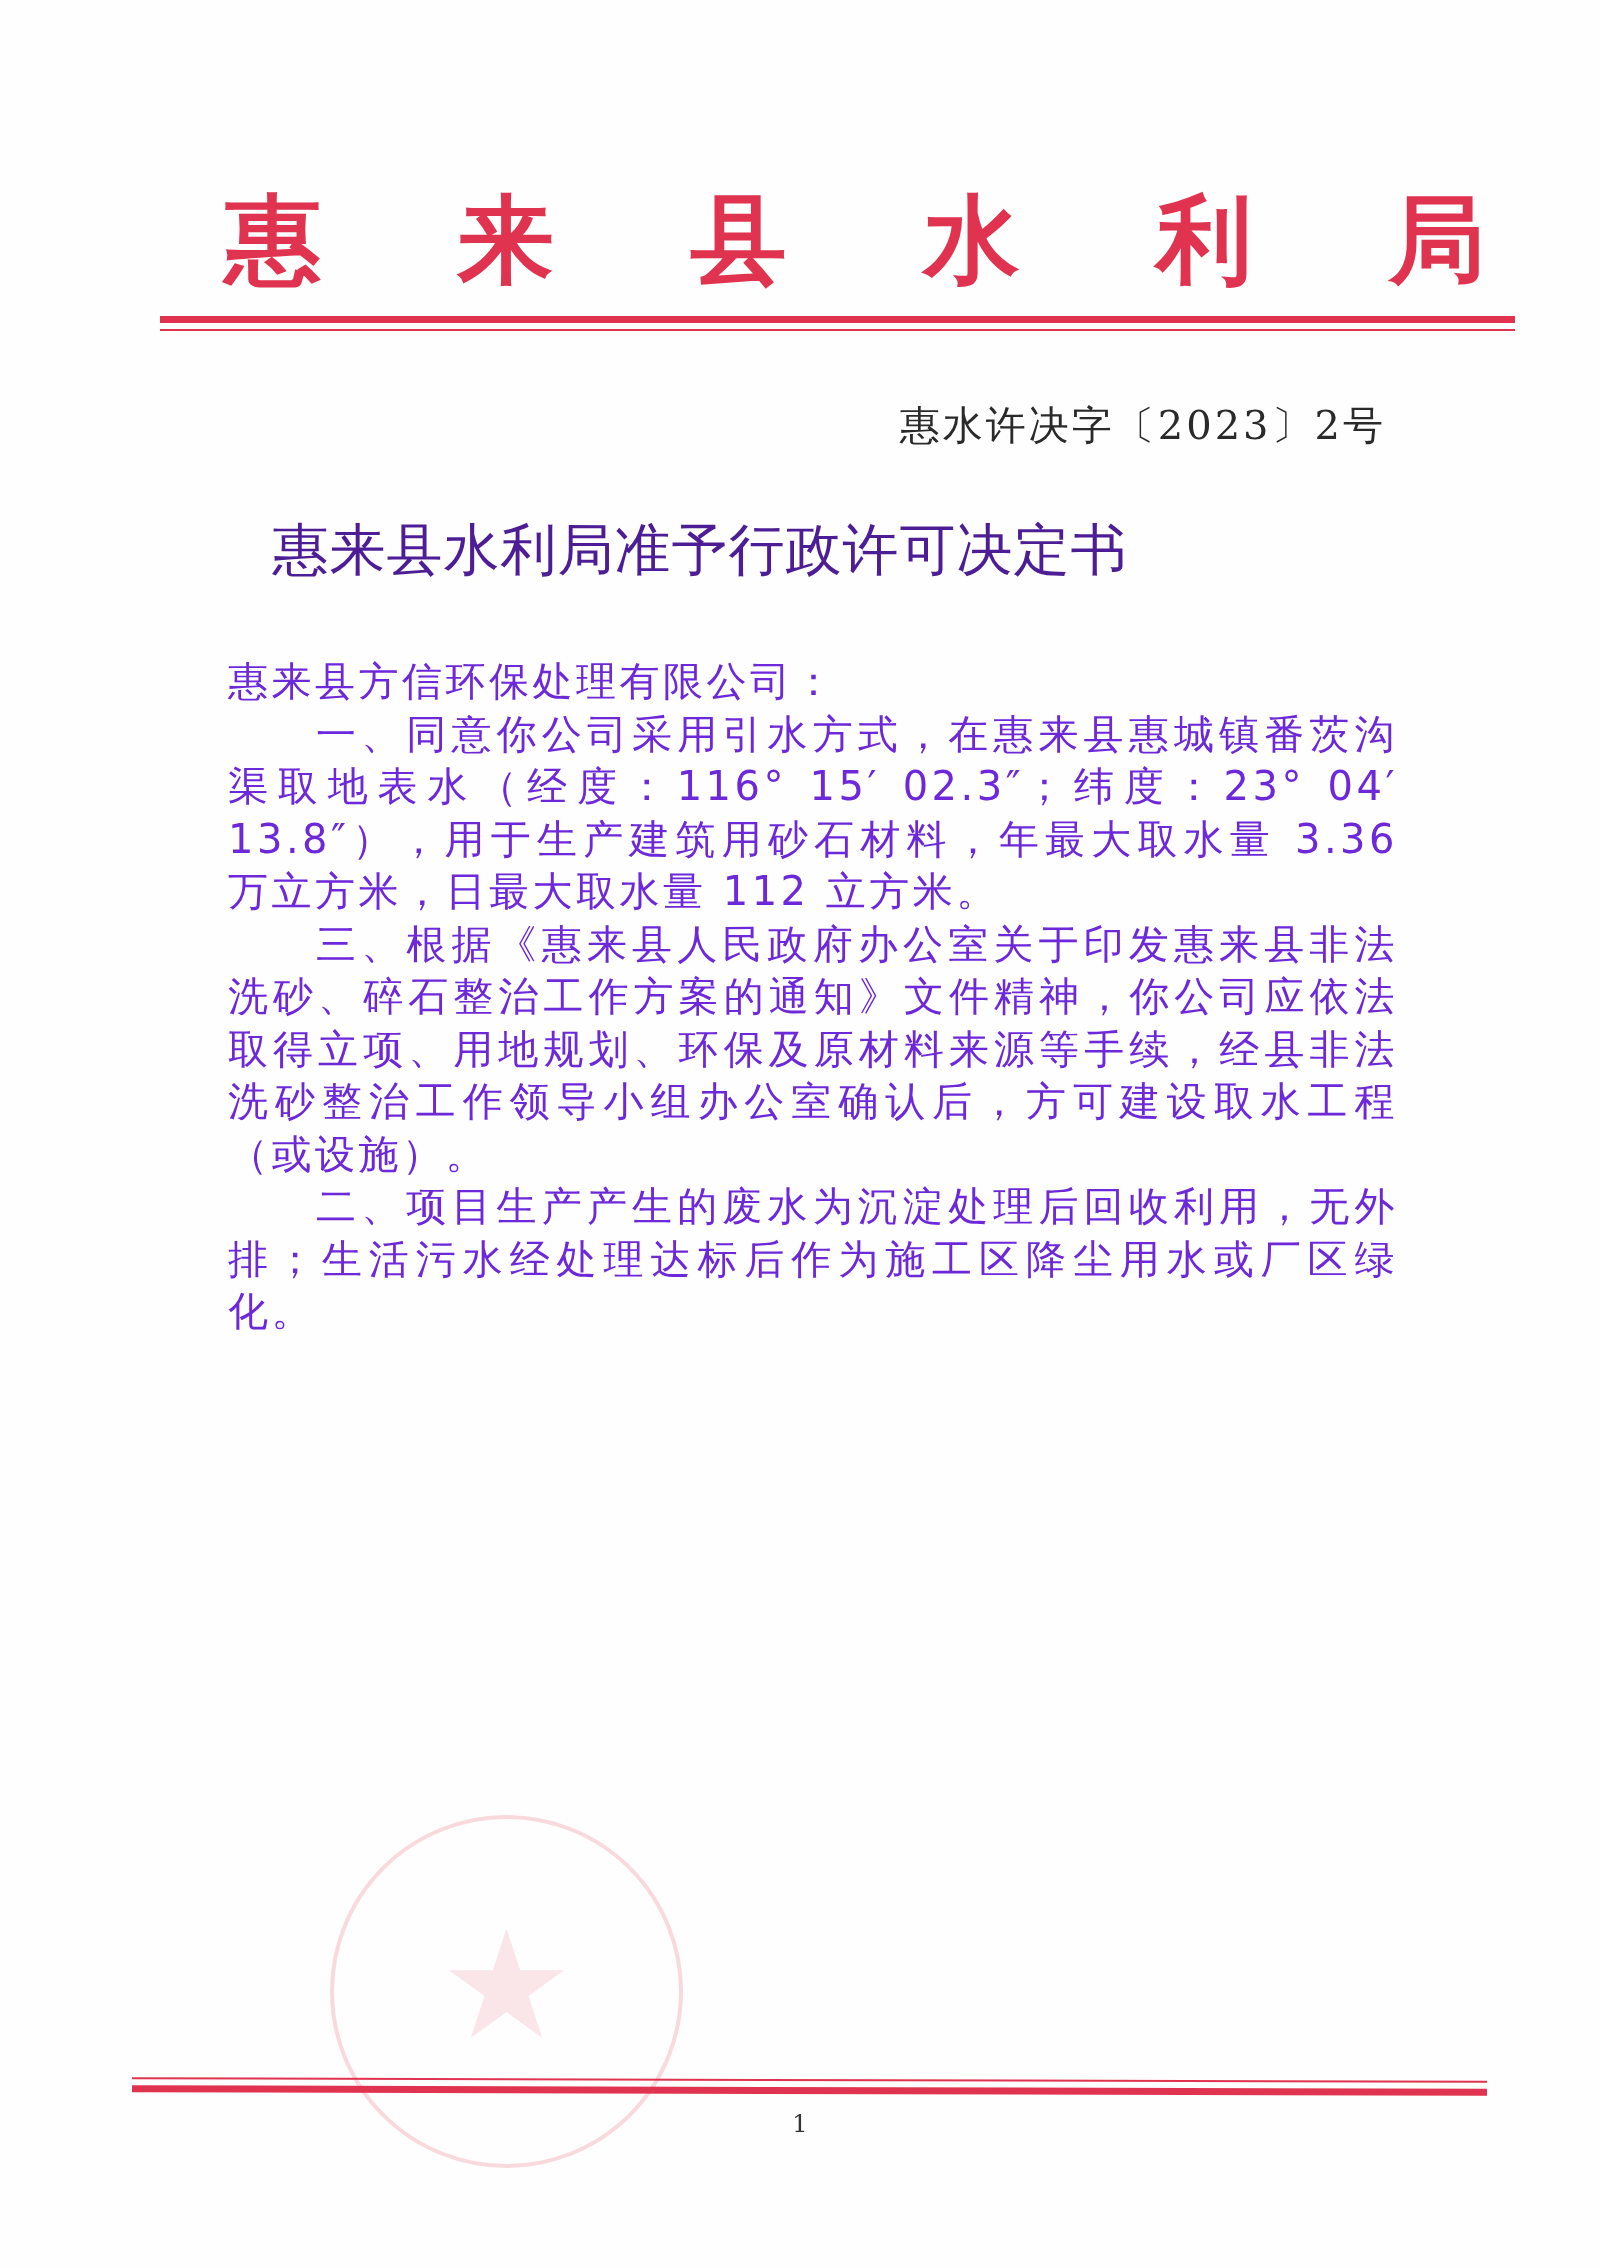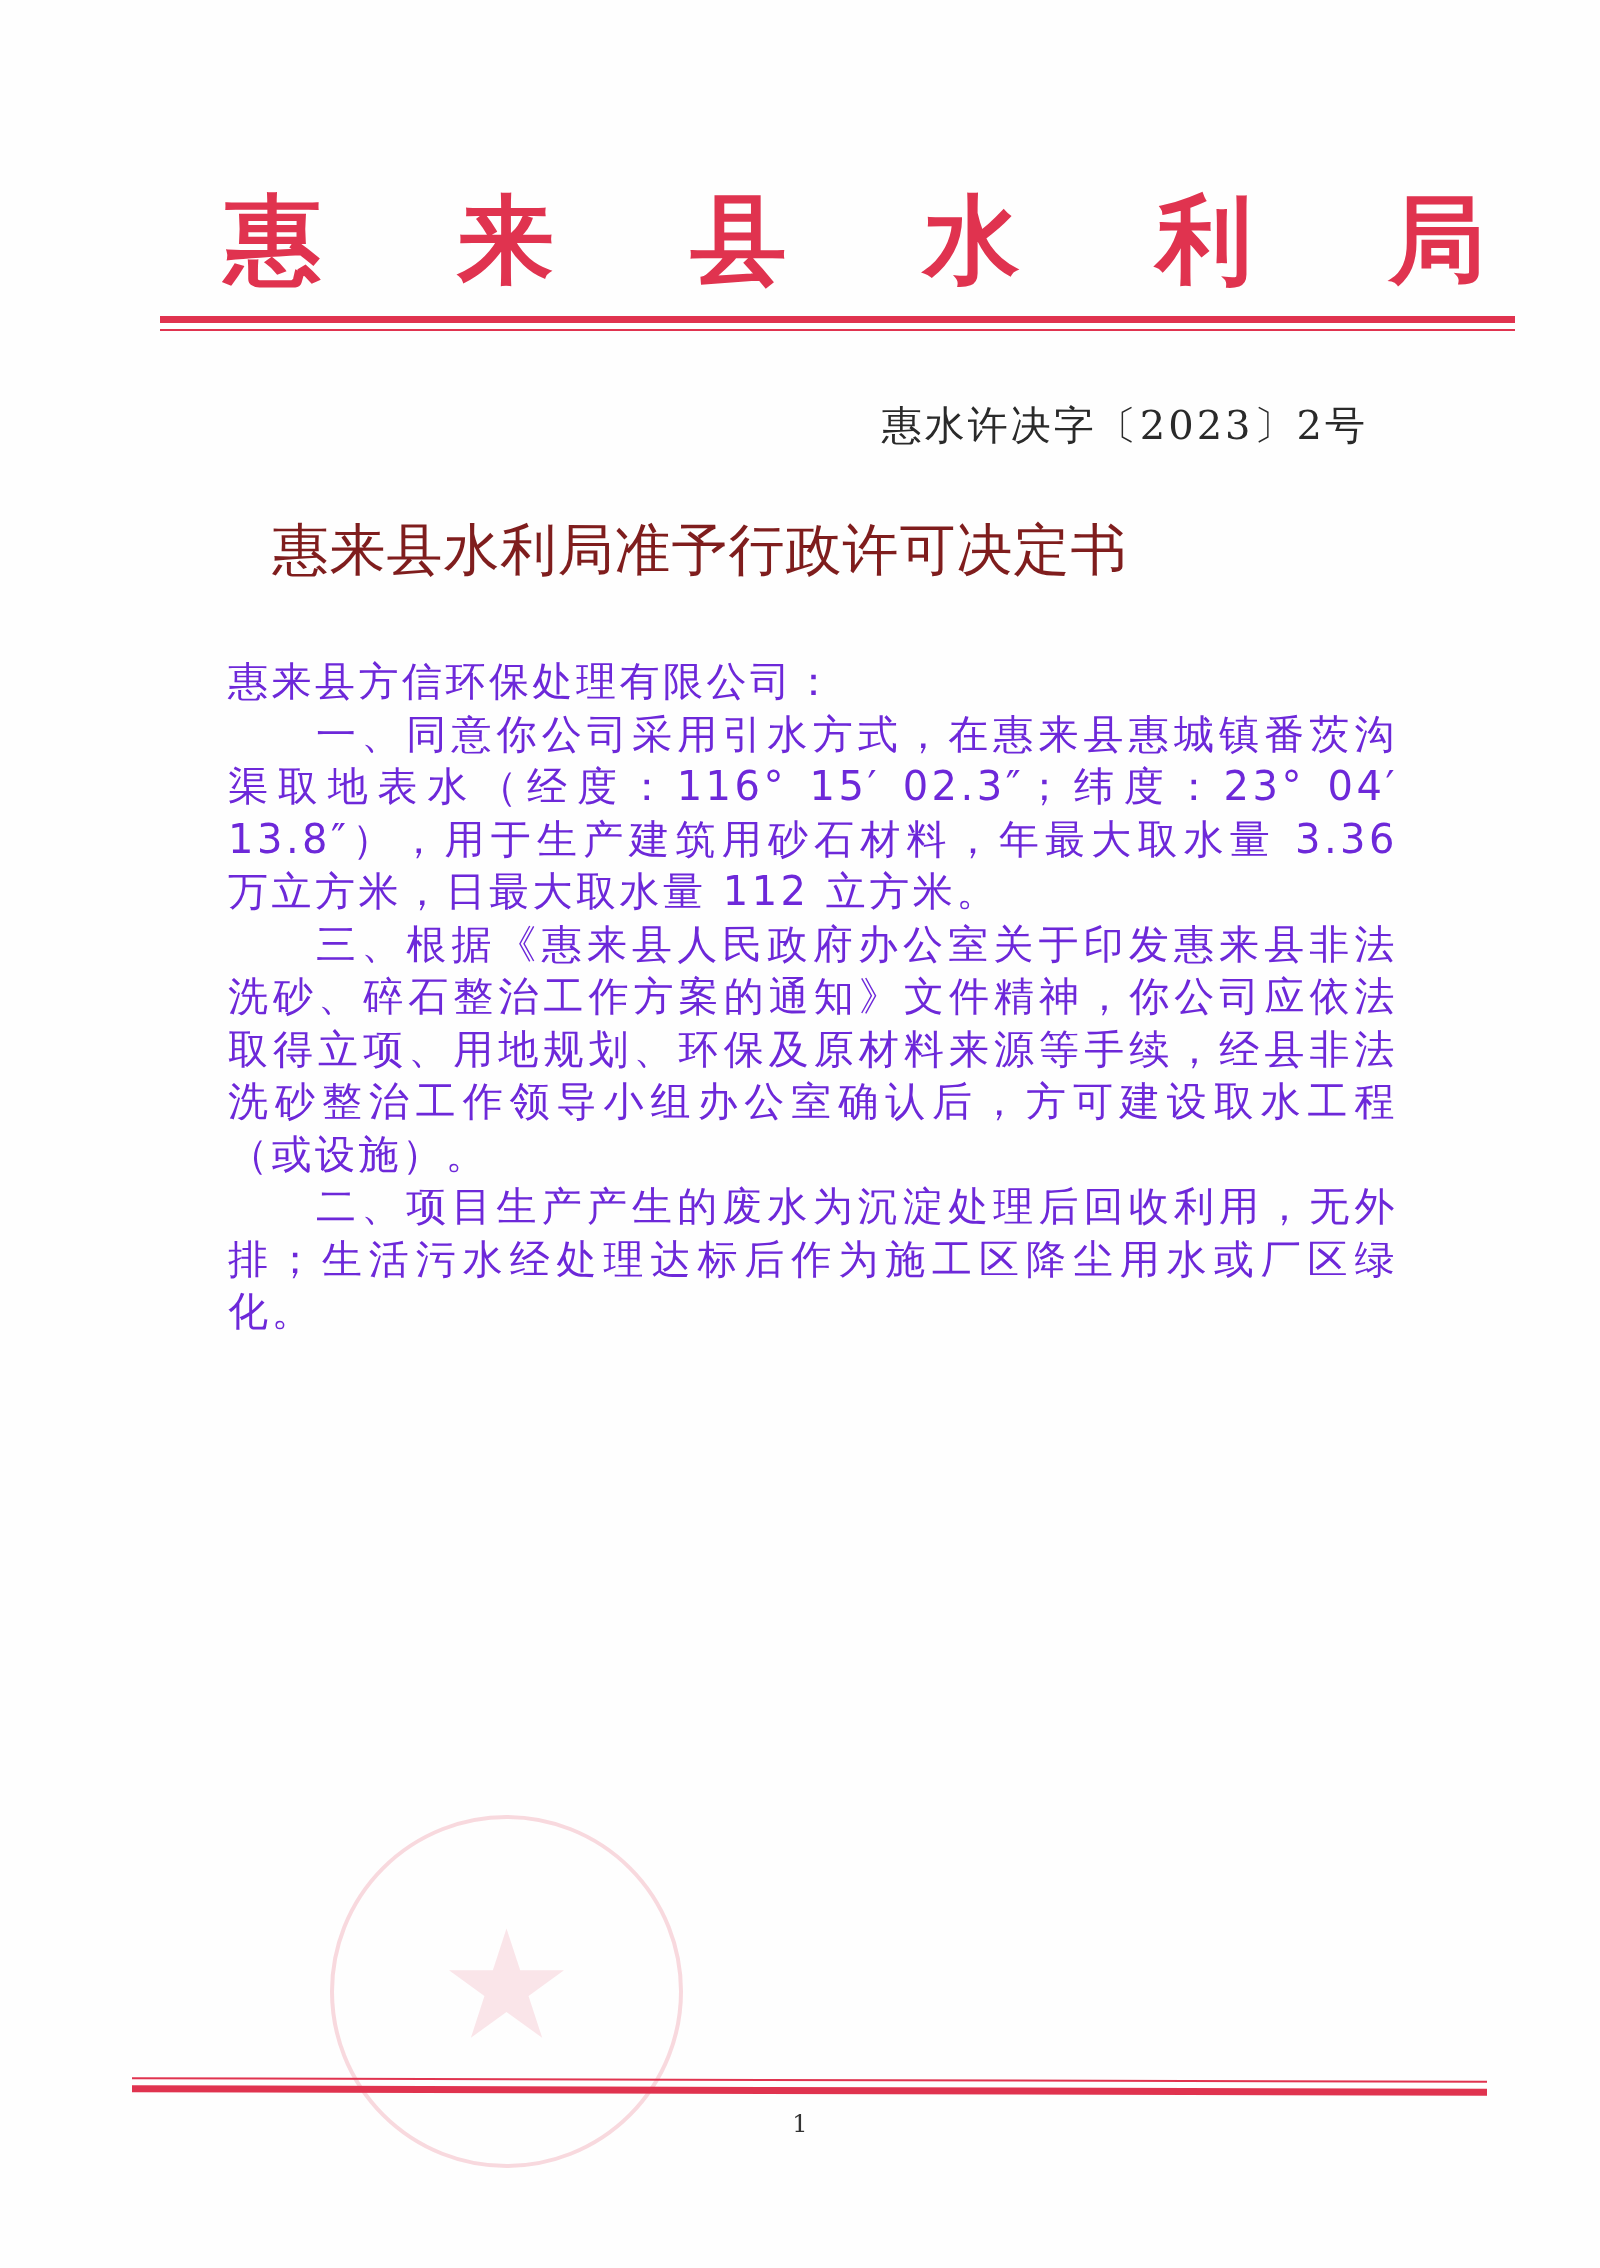--- a/index.html
+++ b/index.html
@@ -11,26 +11,26 @@
               display:flex; justify-content:space-between; align-items:center; }
   .masthead span { font-family:"DejaVu Serif","Liberation Serif",serif; font-weight:bold;
                    font-size:96px; line-height:110px; color:#e0334f; }
 
   .rule { position:absolute; left:160px; width:1355px; background:#e0334f; }
   .rule.top-thick { top:316px; height:7px; }
   .rule.top-thin  { top:329px; height:2px; }
   .rule.bot-thin  { top:2079px; height:2px; left:132px; width:1355px; transform:rotate(0.15deg); }
   .rule.bot-thick { top:2087px; height:7px; left:132px; width:1355px; transform:rotate(0.15deg); }
 
-  .docno { position:absolute; top:398px; right:232px; font-size:40px; line-height:54px;
+  .docno { position:absolute; top:398px; right:214px; font-size:40px; line-height:54px;
            letter-spacing:3px; color:#2a2a2a; font-family:"DejaVu Serif","Liberation Serif",serif; }
 
   .title { position:absolute; top:515px; left:0; width:1400px; text-align:center;
            font-family:"DejaVu Sans","Liberation Sans",sans-serif; font-size:56px;
-           line-height:70px; color:#7f1d1d; letter-spacing:1px; }
+           line-height:70px; color:#4c1d95; letter-spacing:1px; }
 
   .body { position:absolute; top:655px; left:228px; width:1170px;
           font-family:"DejaVu Sans","Liberation Sans",sans-serif; font-size:40px;
           line-height:52.5px; color:#6d28d9; letter-spacing:3.5px; }
   .body p { margin:0; text-align:justify; }
   .body .indent { text-indent:88px; }
   .body .salute { margin-bottom:0; }
 
   .stamp { position:absolute; left:330px; top:1815px; width:345px; height:345px;
            border-radius:50%; border:4px solid rgba(224,51,79,0.18);

